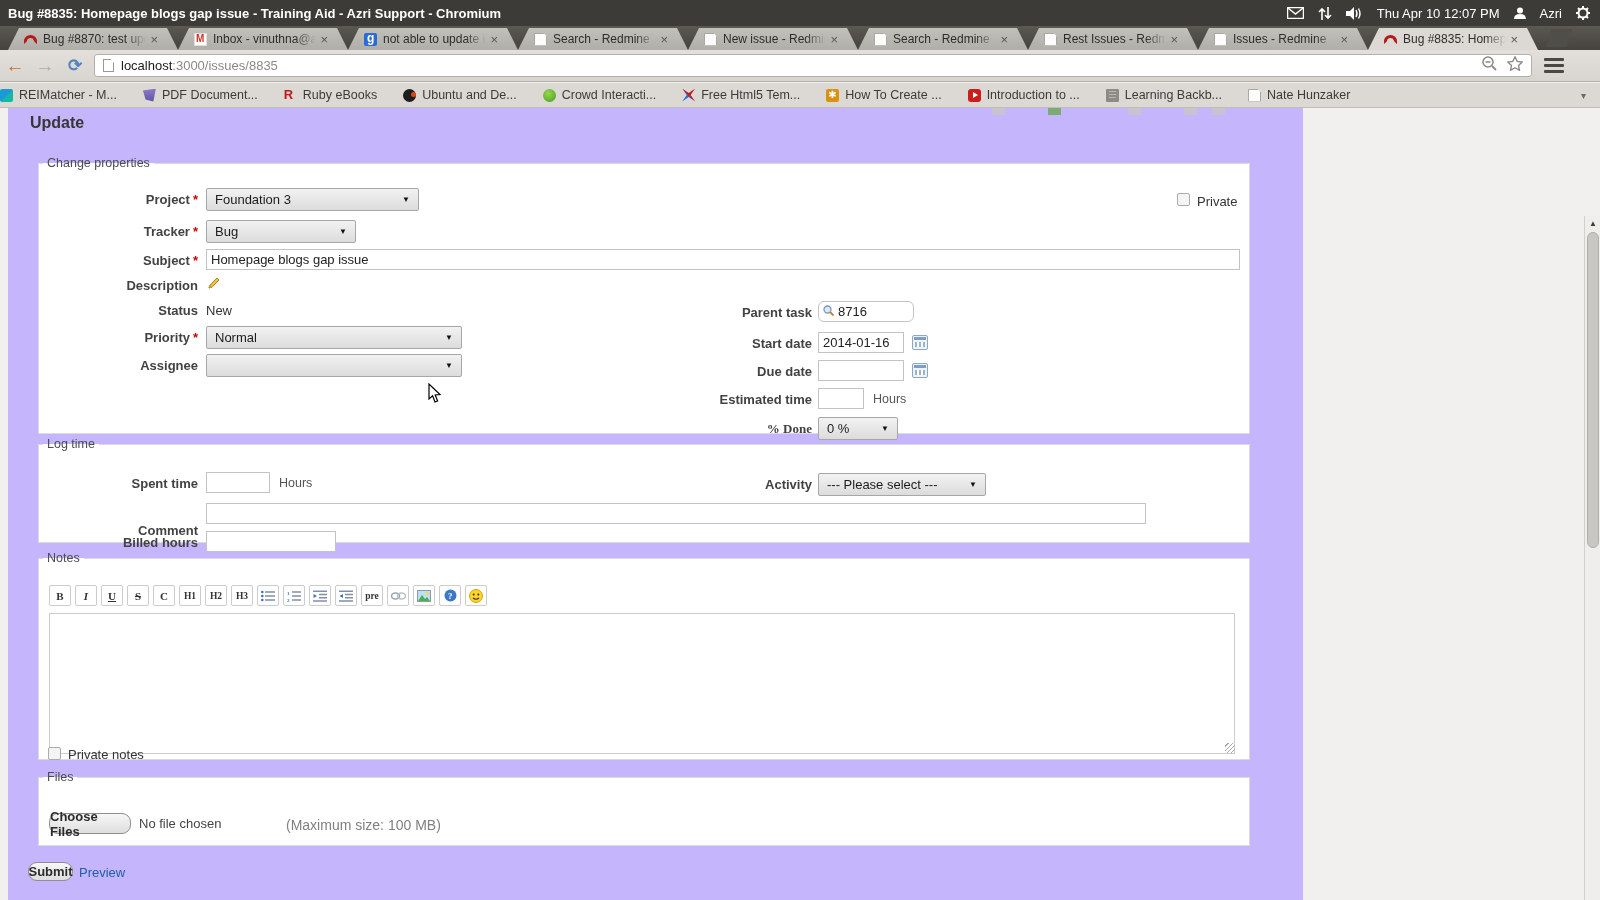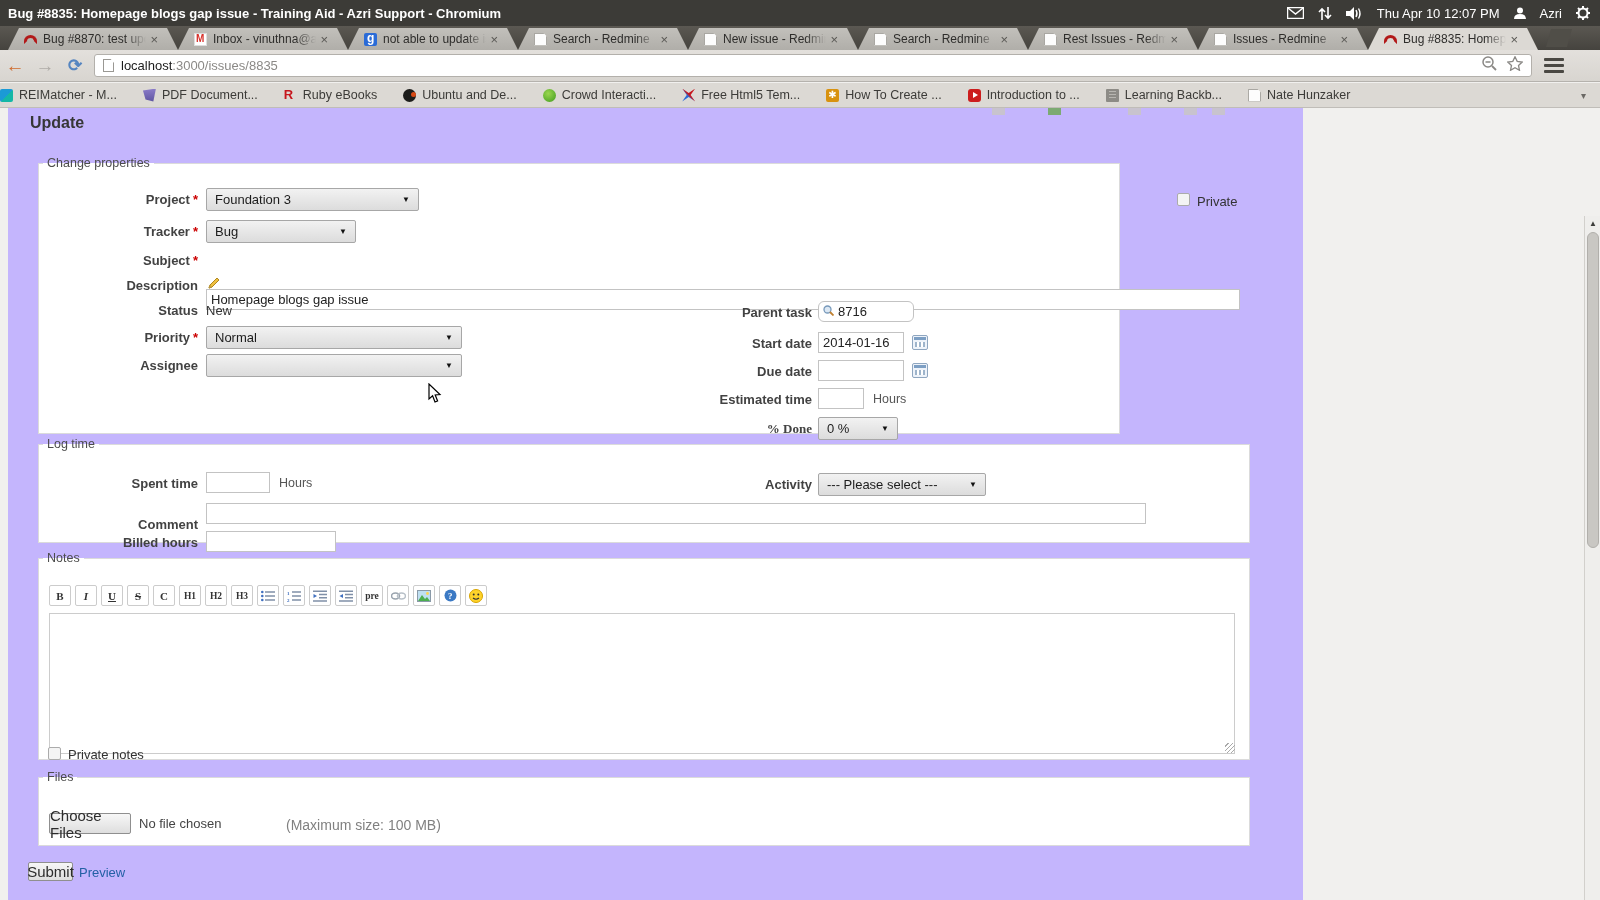--- a/index.html
+++ b/index.html
@@ -123,22 +123,22 @@
     display:flex; align-items:center; justify-content:center;
     font-size:11px; font-weight:bold; color:#333; font-family:"Liberation Serif",serif; }
   .tbtn.small { font-size:9.5px; }
   .tbtn svg { display:block; }
   #notes-textarea { position:absolute; left:10px; top:48px; width:1186px; height:141px;
     border:1px solid #ccc; resize:none; }
   #notes-resize { position:absolute; left:1186px; top:178px; width:10px; height:10px;
     background:repeating-linear-gradient(135deg,transparent 0 2px,#aaa 2px 3px); }
 
   .btn { position:absolute; background:linear-gradient(#f7f7f7,#dedede);
-    border:1px solid #8f8f8f; border-radius:2px; font-size:15px; color:#2c2c2c;
-    display:flex; align-items:center; justify-content:center; }
+    border:1px solid #8f8f8f; border-radius:9px; font-size:13px; color:#2c2c2c;
+    display:flex; align-items:center; justify-content:center;font-weight:bold; }
 
   a.link { position:absolute; font-size:13px; color:#2360a5; text-decoration:none; }
 
   
   #scrollbar { position:absolute; right:0; top:108px; width:16px; height:792px;
     background:#efeeec; border-left:1px solid #d2d0cc; }
   #scrollbar .arr { position:absolute; left:4px; font-size:8px; color:#3d3d3b; }
   #sb-thumb { position:absolute; left:2px; top:16px; width:12px; height:316px;
     background:#c9c7c3; border:1px solid #b1afab; border-radius:6px; }
 
@@ -308,37 +308,37 @@
   <div id="content">
 
     <div class="clip-stub" style="left:984px;"></div>
     <div class="clip-stub" style="left:1040px;background:#6aa84f;"></div>
     <div class="clip-stub" style="left:1120px;"></div>
     <div class="clip-stub" style="left:1176px;"></div>
     <div class="clip-stub" style="left:1204px;"></div>
 
     <div id="page-title">Update</div>
 
-    <fieldset style="left:30px; top:48px; width:1082px; height:278px;">
+    <fieldset style="left:30px; top:48px; width:1212px; height:278px;">
       <legend>Change properties</legend>
 
       <div class="lab" style="left:0; width:159px; top:22px;"><span>Project</span><span class="req">*</span></div>
       <div class="sel" style="left:167px; top:18px; width:213px;">
           <span>Foundation 3</span>
           <span class="arrow">▼</span>
         </div>
 
       <div class="lab" style="left:0; width:159px; top:54px;"><span>Tracker</span><span class="req">*</span></div>
       <div class="sel" style="left:167px; top:50px; width:150px;gap:15px;">
           <span>Bug</span>
           <span class="arrow">▼</span>
         </div>
 
       <div class="lab" style="left:0; width:159px; top:83px;"><span>Subject</span><span class="req">*</span></div>
-      <input class="inp" style="left: 167px; top: 79px; width: 1034px; margin-top: 40px;" value="Homepage blogs gap issue">
+      <input class="inp" style="left: 167px; top: 79px; width: 1034px;" value="Homepage blogs gap issue">
 
       <div class="lab" style="left:0; width:159px; top:108px;">Description</div>
       <span style="position:absolute; left:168px; top:106px;"><svg width="14" height="14">
             <path d="M2 12 L3 9 L10 2 L12 4 L5 11 Z" fill="#f0c040" stroke="#b08820" stroke-width="1"></path>
             <path d="M2 12 L4.5 11.3 L2.7 9.5 Z" fill="#e8e0d0" stroke="#b08820" stroke-width="0.8"></path>
           </svg></span>
 
       <div class="lab" style="left:0; width:159px; top:133px;">Status</div>
       <div class="lab plain" style="left:167px; top:133px;">New</div>
 
@@ -391,21 +391,21 @@
       <div class="lab" style="left:0; width:159px; top:25px;">Spent time</div>
       <input class="inp" style="left: 167px; top: 21px; width: 64px;" value="">
       <div class="suffix" style="left:240px; top:25px;">Hours</div>
 
       <div class="lab" style="left:560px; width:213px; top:26px;">Activity</div>
       <div class="sel" style="left:779px; top:22px; width:168px;">
           <span>--- Please select ---</span>
           <span class="arrow">▼</span>
         </div>
 
-      <div class="lab" style="left:0; width:159px; top:66px;">Comment</div>
+      <div class="lab" style="left:0; width:159px; top:72px;">Comment</div>
       <input class="inp" style="left: 167px; top: 52px; width: 940px;" value="">
 
       <div class="lab" style="left:0; width:159px; top:84px;">Billed hours</div>
       <input class="inp" style="left: 167px; top: 80px; width: 130px;" value="">
     </fieldset>
 
     <fieldset style="left:30px; top:443px; width:1212px; height:209px;">
       <legend>Notes</legend>
       <div id="notes-toolbar">
           <div class="tbtn">B</div>

